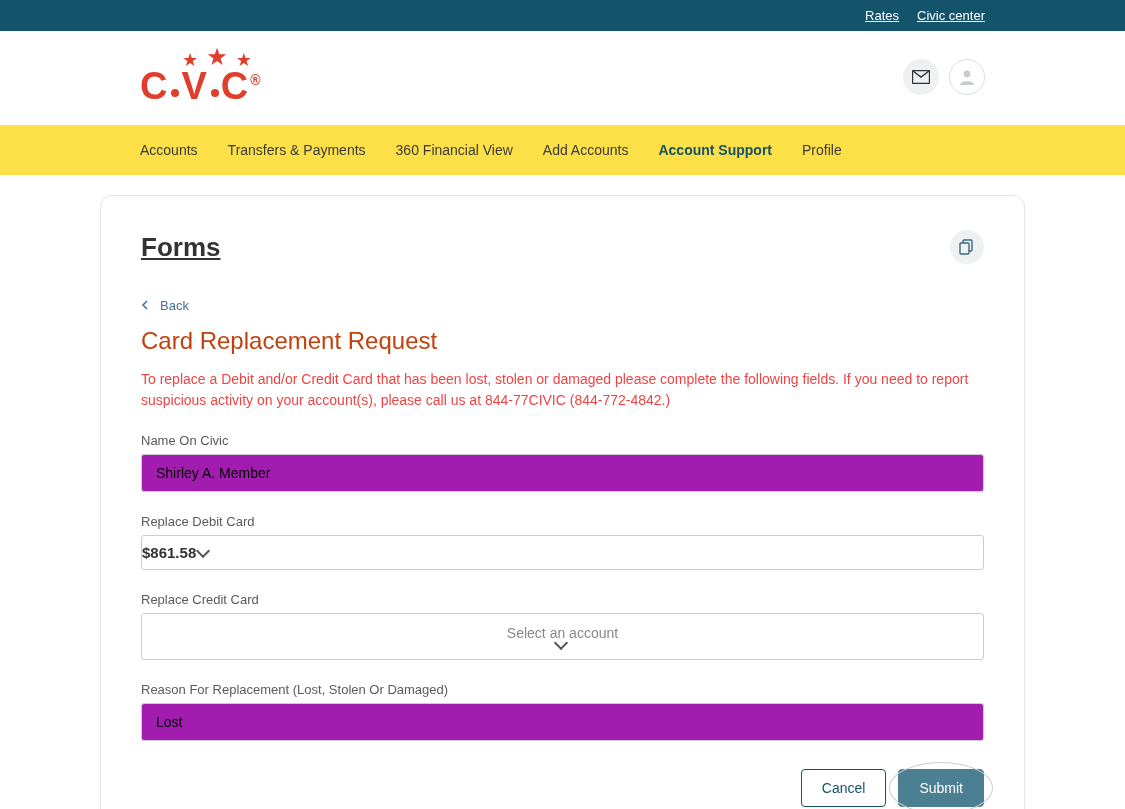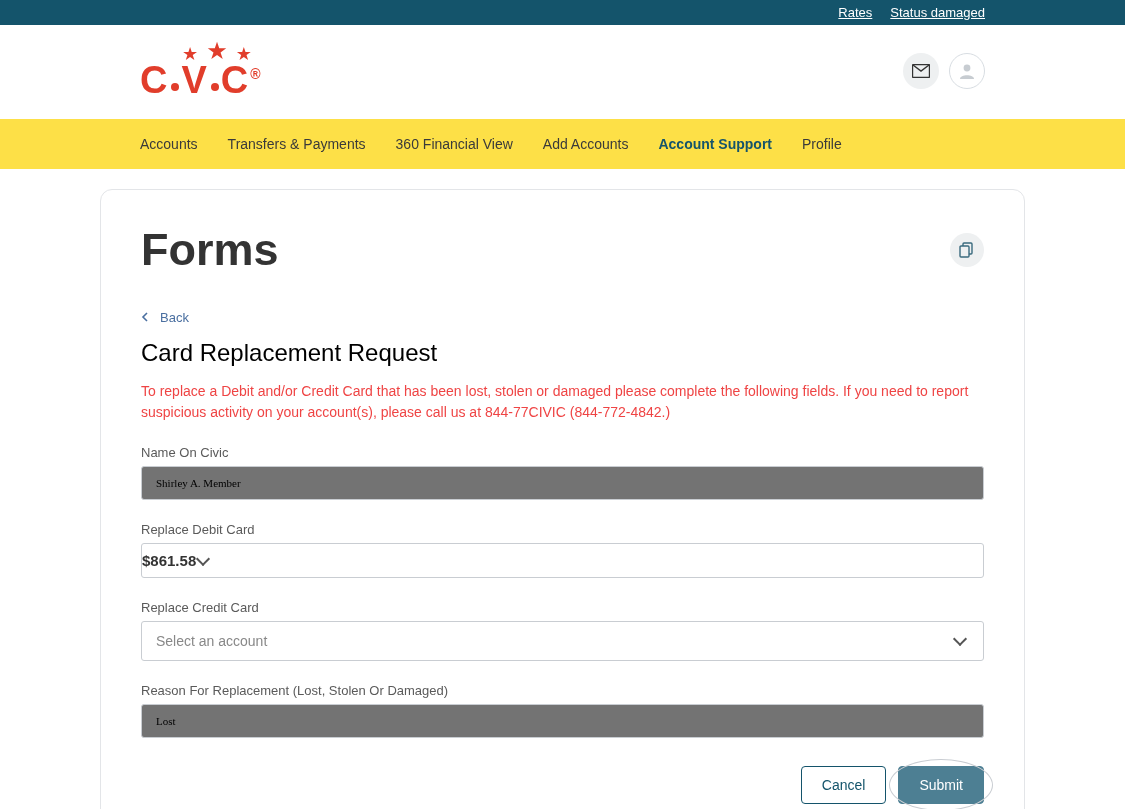--- a/index.html
+++ b/index.html
@@ -1,18 +1,18 @@
 <!DOCTYPE html>
 <html><head>
 <meta charset="utf-8">
 <style>
   * { box-sizing: border-box; margin: 0; padding: 0; }
   body { font-family: -apple-system, BlinkMacSystemFont, "Segoe UI", Arial, sans-serif; background: #fff; color: #333; width: 1125px; }
   
-  .top-bar { background: #14546b; height: 25px; display: flex; justify-content: flex-end; align-items: center; padding-right: 140px; gap: 18px; }
+  .top-bar { background: #14546b; height: 31px; display: flex; justify-content: flex-end; align-items: center; padding-right: 140px; gap: 18px; }
   .top-bar a { color: #fff; font-size: 13px; text-decoration: underline; cursor: pointer; }
   
   .header { background: #fff; padding: 18px 140px 20px; display: flex; justify-content: space-between; align-items: center; }
   .logo { display: flex; flex-direction: column; align-items: flex-start; }
   .logo-stars { display: flex; gap: 8px; margin-left: 42px; margin-bottom: -4px; }
   .star { color: #e13d2b; font-size: 18px; }
   .star.mid { font-size: 24px; margin-top: -6px; }
   .logo-text { font-size: 38px; font-weight: 700; color: #e13d2b; letter-spacing: 2px; line-height: 1; }
   .logo-text .reg { font-size: 14px; vertical-align: super; }
   .logo-text .dot1 { display:inline-block; width:8px; height:8px; background:#e13d2b; border-radius:50%; vertical-align: baseline; margin: 0 2px; position: relative; top: -2px;}
@@ -22,55 +22,55 @@
   .icon-circle.outline { background: #fff; border: 1px solid #d8dde2; }
   
   .nav { background: #fde047; height: 50px; display: flex; align-items: center; padding: 0 140px; gap: 30px; }
   .nav-item { font-size: 14px; color: #3a3a3a; cursor: pointer; }
   .nav-item.active { font-weight: 700; color: #14546b; }
   
   .container { padding: 20px 100px 40px; }
   .page-box { border: 1px solid #e3e5e8; border-radius: 12px; padding: 34px 40px; position: relative; }
   
   .page-title-row { display: flex; justify-content: space-between; align-items: center; margin-bottom: 32px; }
-  .page-title { font-size: 45px; font-weight: 800; }
+  .page-title { font-size: 26px; font-weight: 800; text-decoration: underline; }
   .files-icon { width: 34px; height: 34px; border-radius: 50%; background: #eef0f1; display: flex; align-items: center; justify-content: center; cursor: pointer; }
   
   .back-link { color: #4a6fa0; font-size: 13px; display: inline-flex; align-items: center; gap: 12px; cursor: pointer; margin-bottom: 14px; }
   
-  .form-title { font-size: 24px; font-weight: 400; color: #000000; margin-bottom: 14px; }
+  .form-title { font-size: 24px; font-weight: 400; color: #c2410c; margin-bottom: 14px; }
   .form-desc { font-size: 14px; color: #ef4444; line-height: 1.5; margin-bottom: 22px; }
   
   .field-label { font-size: 13px; color: #5a5a5a; margin-bottom: 6px; display: block; }
-  .input-box { width: 100%; border: 1px solid #c9cdd2; border-radius: 3px; padding: 10px 14px; font-size: 11px; margin-bottom: 22px; background: #737373; font-family: Liberation Serif, serif; }
+  .input-box { width: 100%; border: 1px solid #c9cdd2; border-radius: 3px; padding: 10px 14px; font-size: 14px; margin-bottom: 22px; background: #a21caf; }
   
   .select-box { width: 100%; border: 1px solid #c9cdd2; border-radius: 3px; padding: 0; margin-bottom: 22px; display: flex; align-items: center; justify-content: space-between; cursor: pointer; position: relative; }
   .select-debit { padding: 8px 14px 8px 0; }
   .debit-left { border-left: 3px solid #14546b; padding: 4px 0 4px 16px; }
   .debit-name { font-size: 15px; color: #222; }
   .debit-num { font-size: 11px; color: #7a7a7a; margin-top: 2px; }
   .debit-right { display: flex; align-items: center; gap: 2px; font-size: 15px; font-weight: 600; }
   
-  .select-generic { padding: 11px 14px; }
+  .select-generic { padding: 11px 14px; flex-direction: column; }
   .select-placeholder { color: #888; font-size: 14px; }
   
   .chev { width: 10px; height: 10px; border-right: 2px solid #555; border-bottom: 2px solid #555; transform: rotate(45deg); margin-right: 4px; margin-top: -3px; }
   
   .actions { display: flex; justify-content: flex-end; gap: 12px; margin-top: 6px; }
   .btn { padding: 10px 20px; border-radius: 4px; font-size: 14px; cursor: pointer; }
   .btn-cancel { background: #fff; border: 1px solid #14546b; color: #14546b; }
   .btn-submit { background: #4d7f93; border: 1px solid #4d7f93; color: #fff; position: relative; }
   .submit-highlight { position: absolute; top: -8px; left: -10px; right: -10px; bottom: -8px; border: 1px solid #c9cdd2; border-radius: 50%; pointer-events: none; }
 </style>
 </head>
 <body>
 
 <div class="top-bar">
   <a>Rates</a>
-  <a>Status damaged</a>
+  <a>Civic center</a>
 </div>
 
 <div class="header">
   <div class="logo">
     <div class="logo-stars">
       <span class="star">★</span>
       <span class="star mid">★</span>
       <span class="star">★</span>
     </div>
     <div class="logo-text">C<span class="dot1"></span>V<span class="dot1"></span>C<span class="reg">®</span></div>

